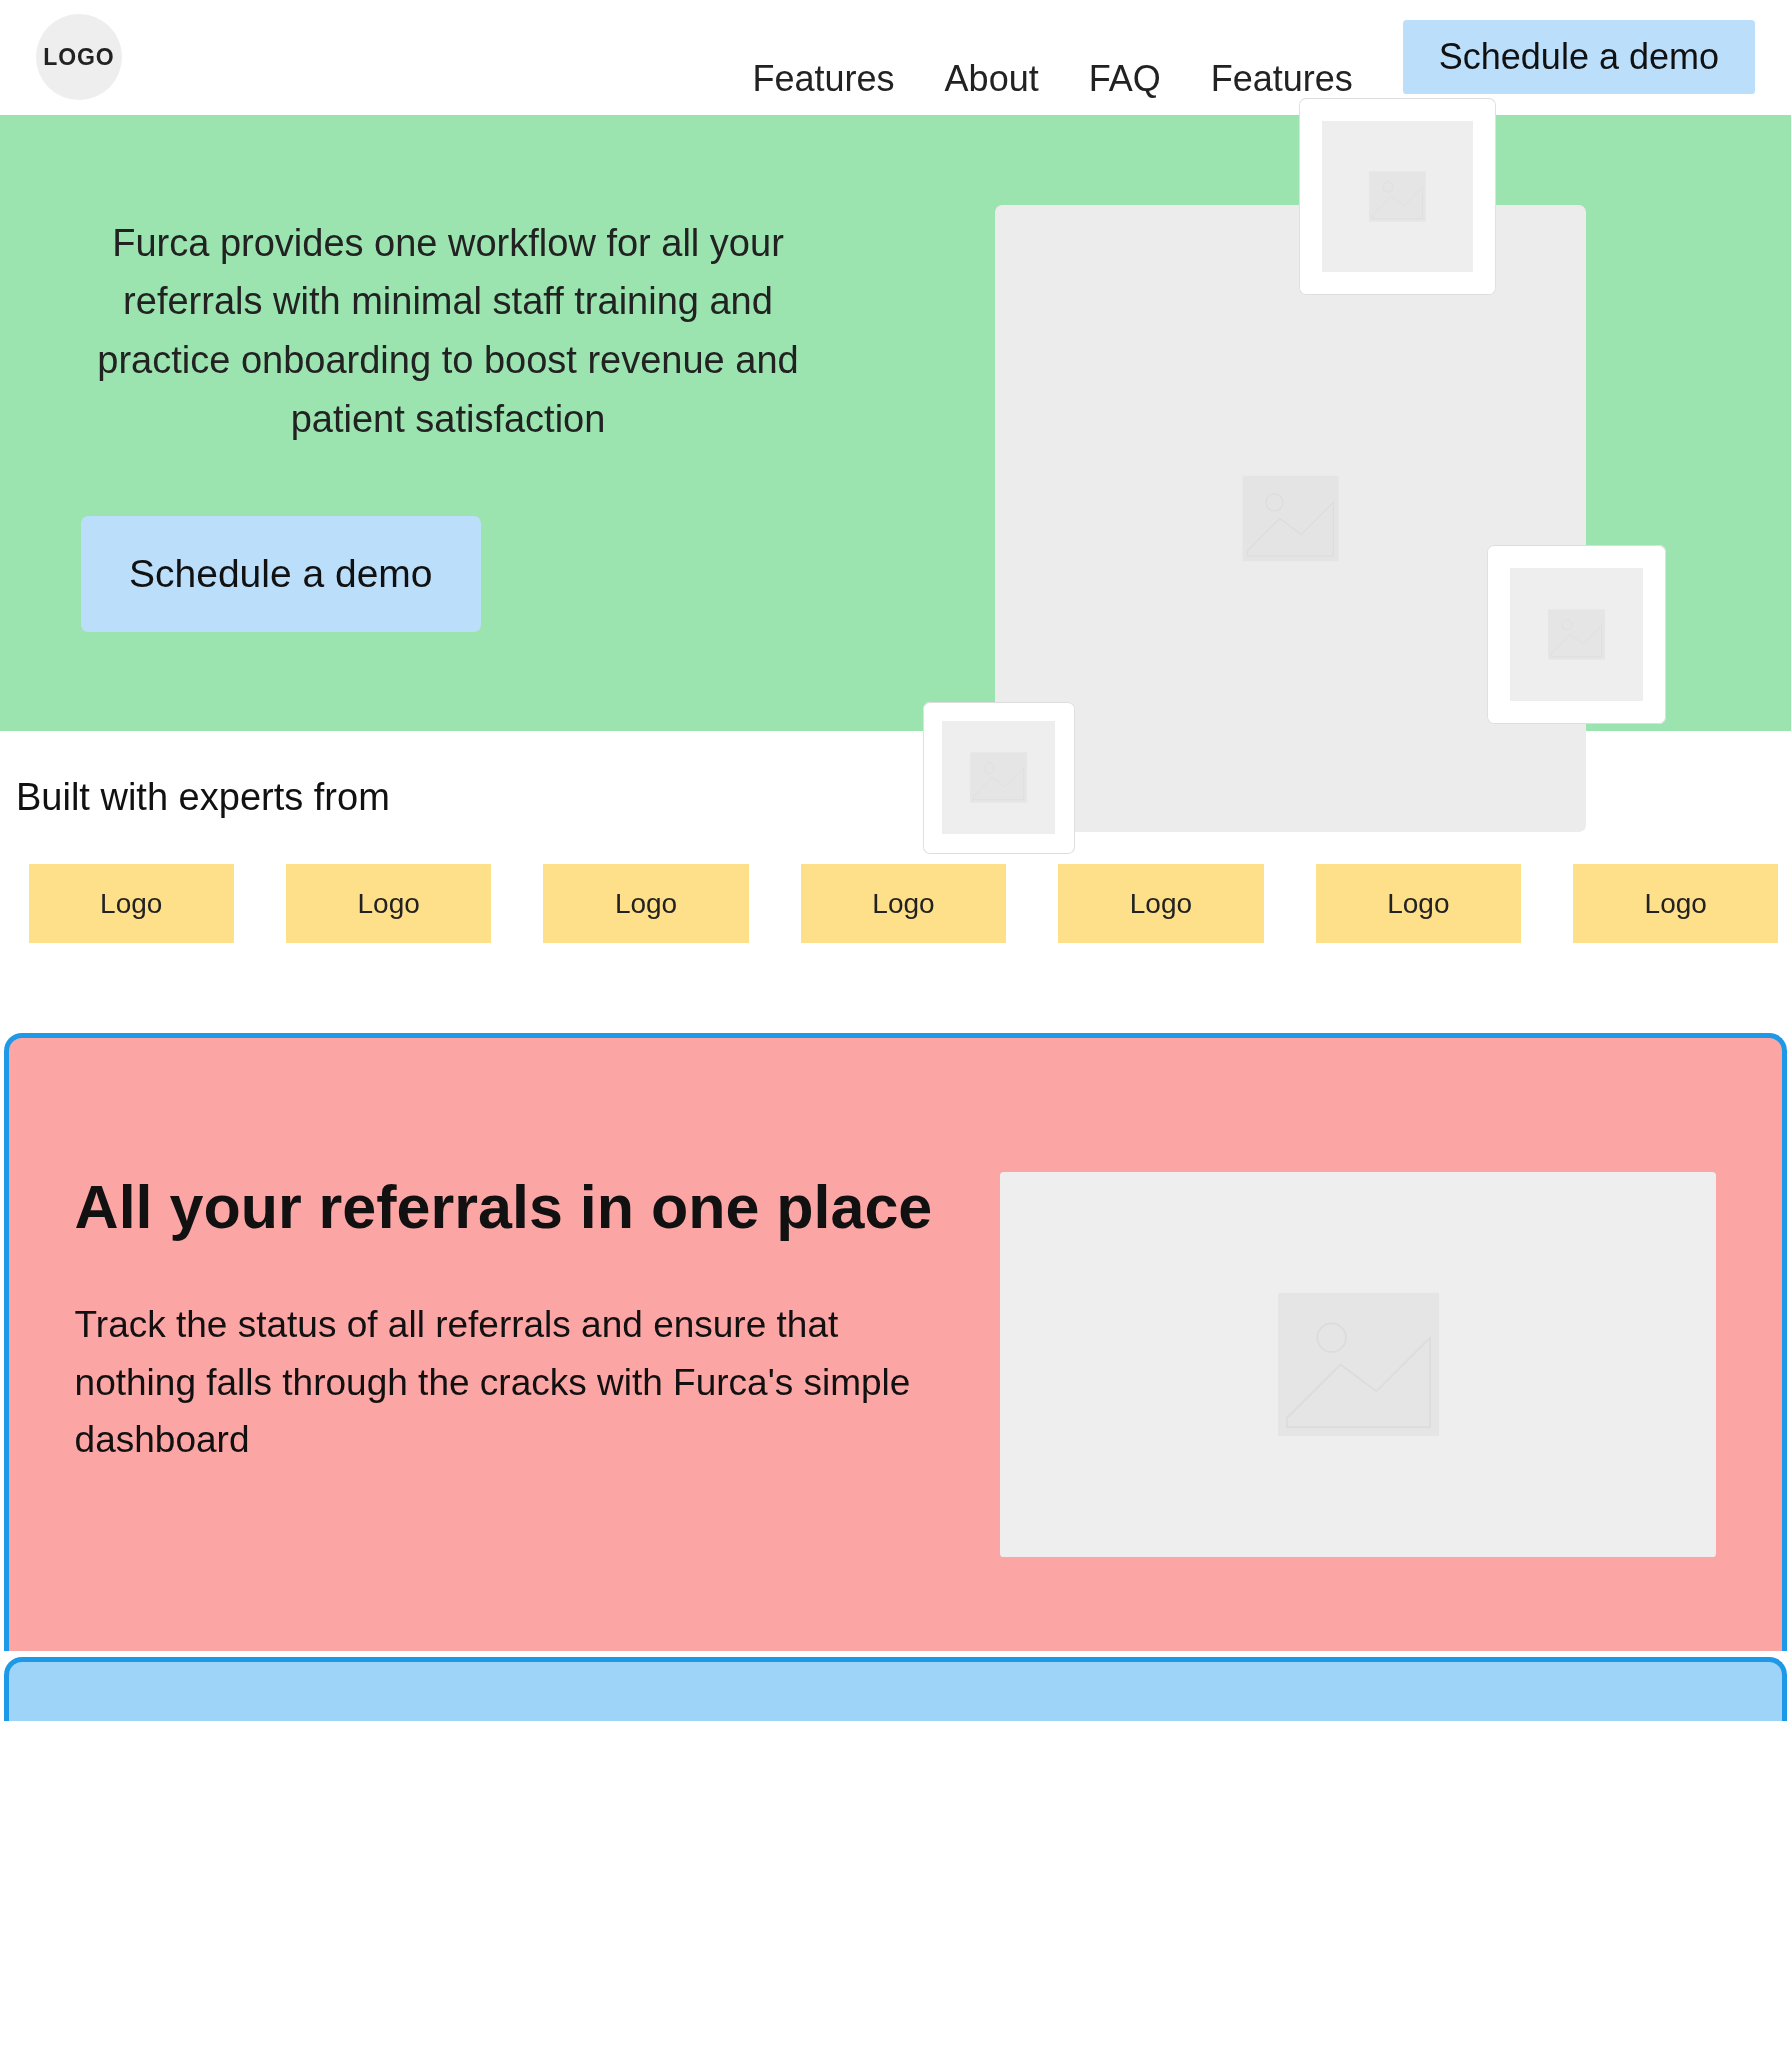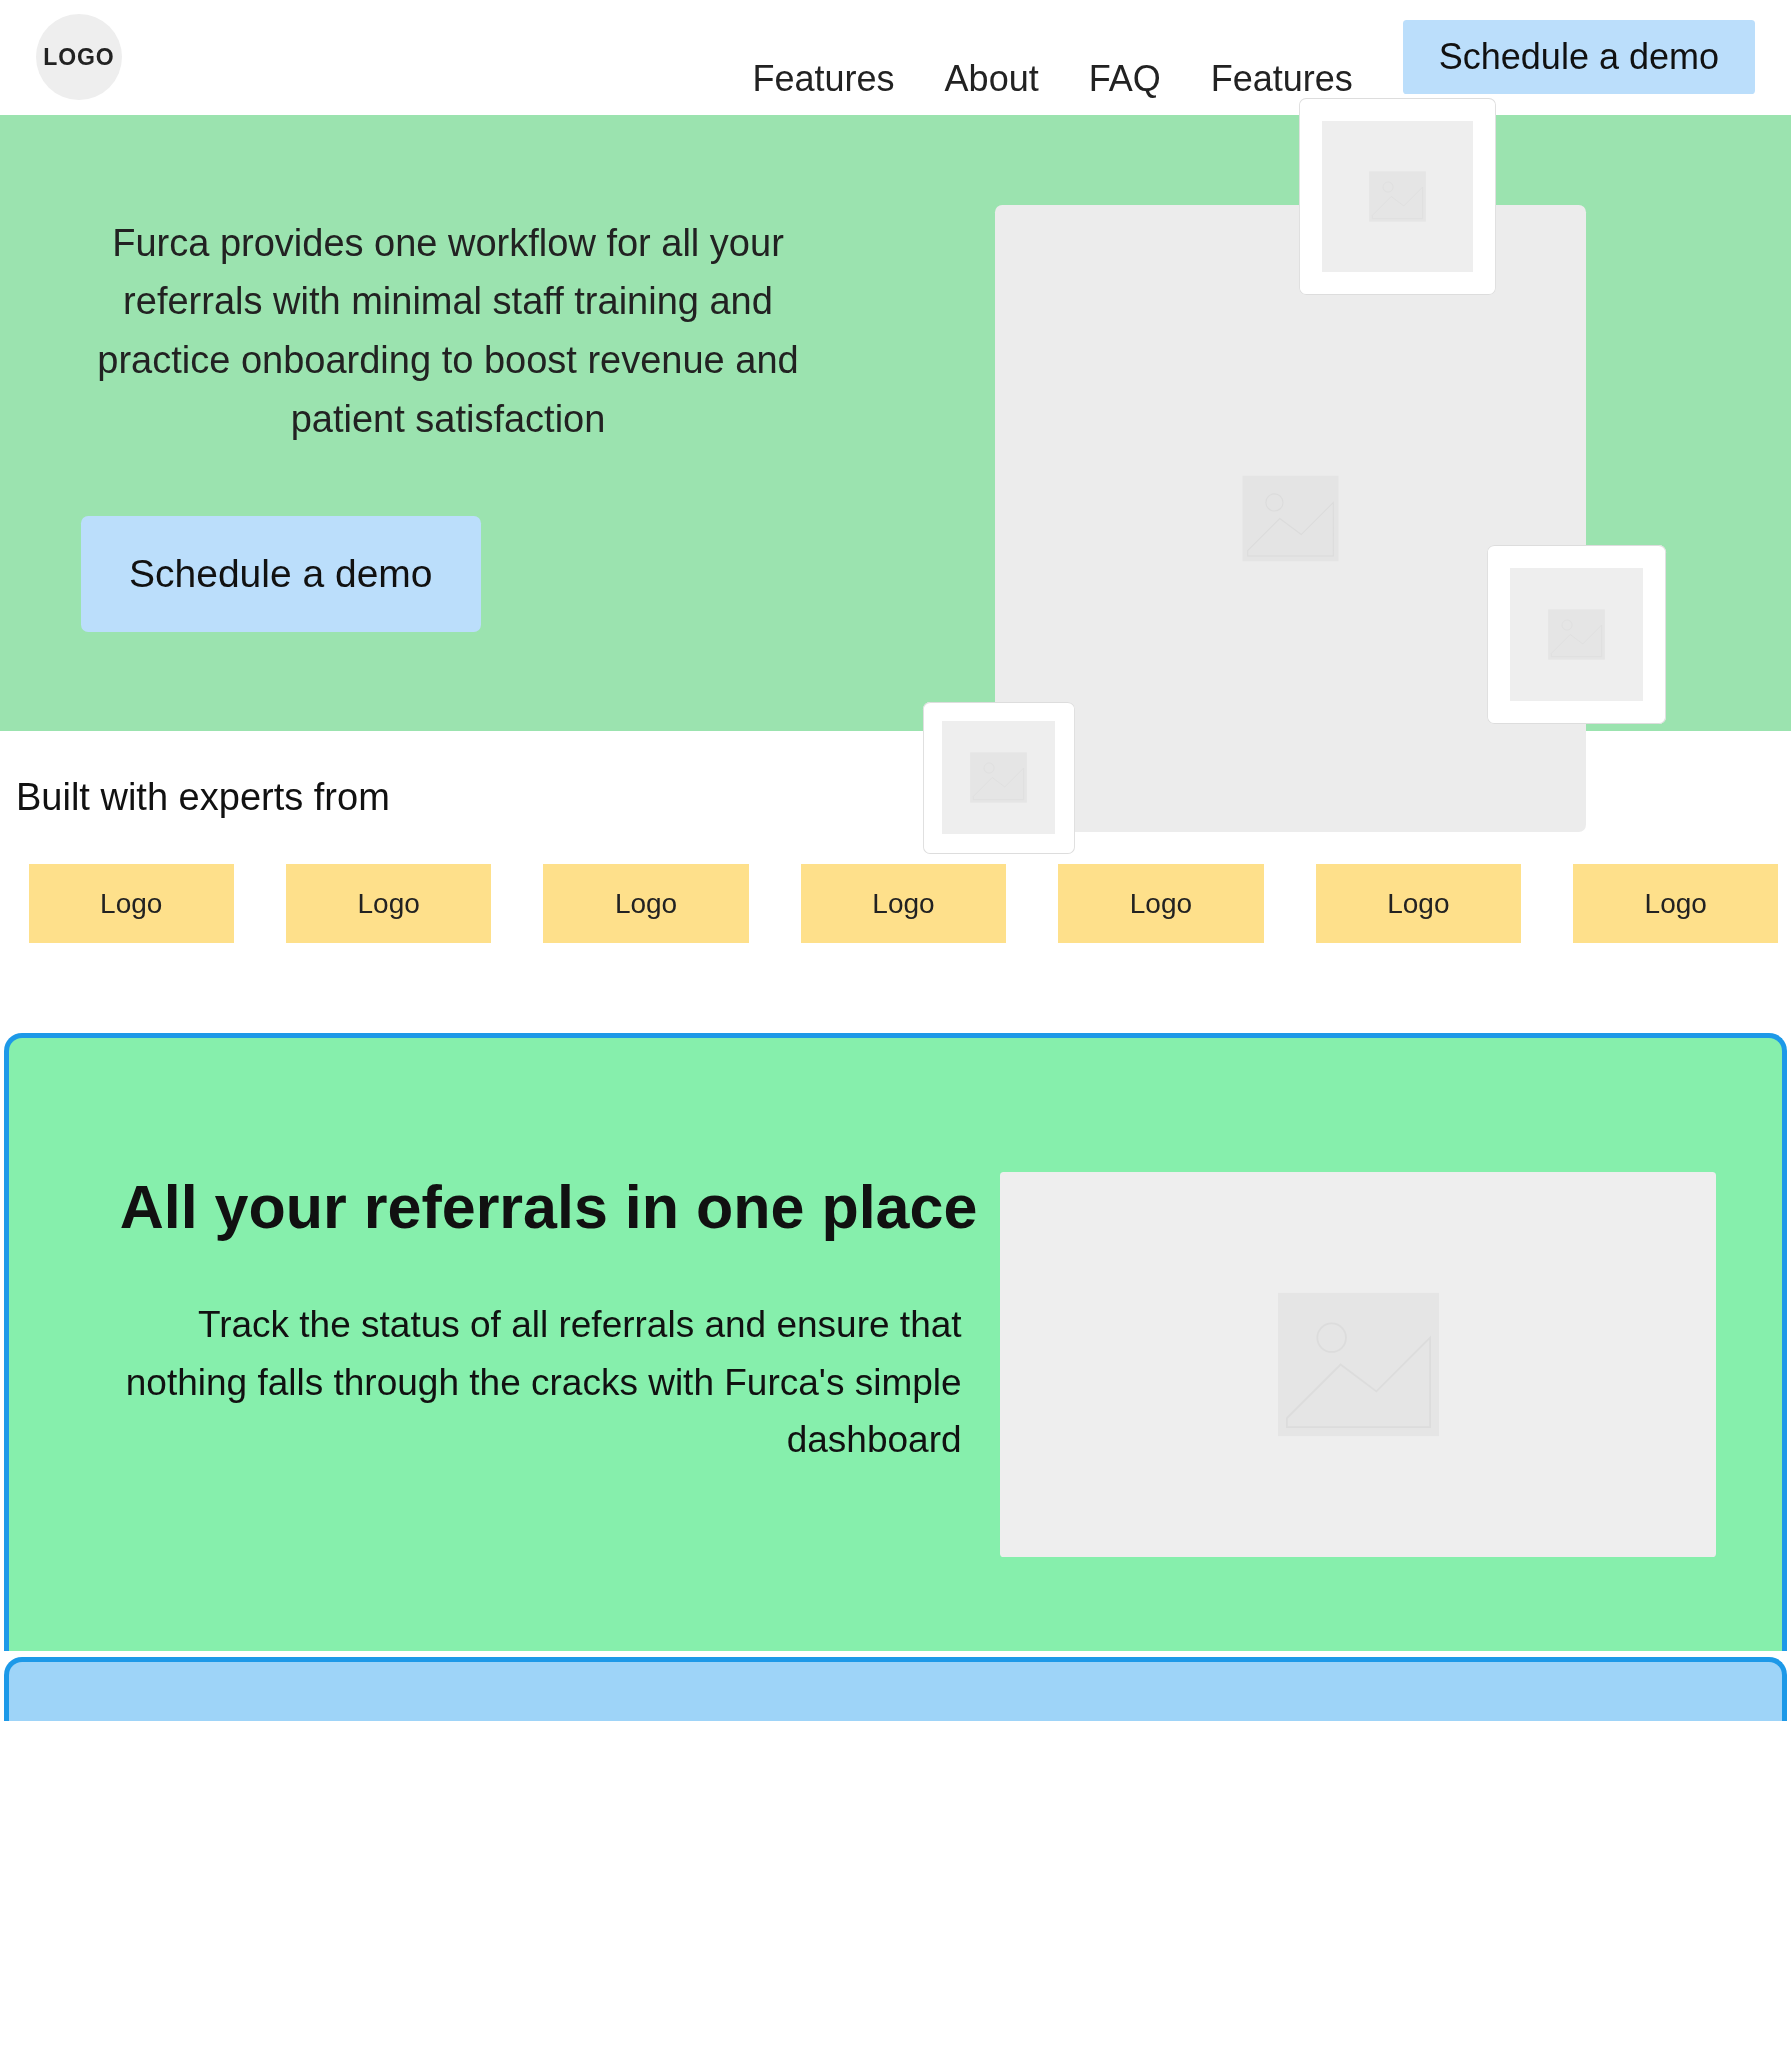--- a/index.html
+++ b/index.html
@@ -162,30 +162,29 @@
       flex: 1;
       height: 79px;
       display: flex;
       align-items: center;
       justify-content: center;
       font-size: 28px;
       font-weight: 500;
       color: #222222;
     }
     .feature-panel {
-      background: #86efac;
+      background: #fca5a5;
       border: 5.4px solid #1d99e8;
       border-bottom: none;
       border-radius: 18px 18px 0 0;
       padding: 134px 66px 54px 66px;
       display: flex;
       gap: 23px;
       margin: 54px 3.6px 0 3.6px;
       min-height: 618px;
-      text-align: right;
     }
     .feature-left {
       flex: 1;
     }
     .feature-right {
       flex: 0 0 716px;
     }
     .feature-title {
       font-size: 61px;
       font-weight: 700;

